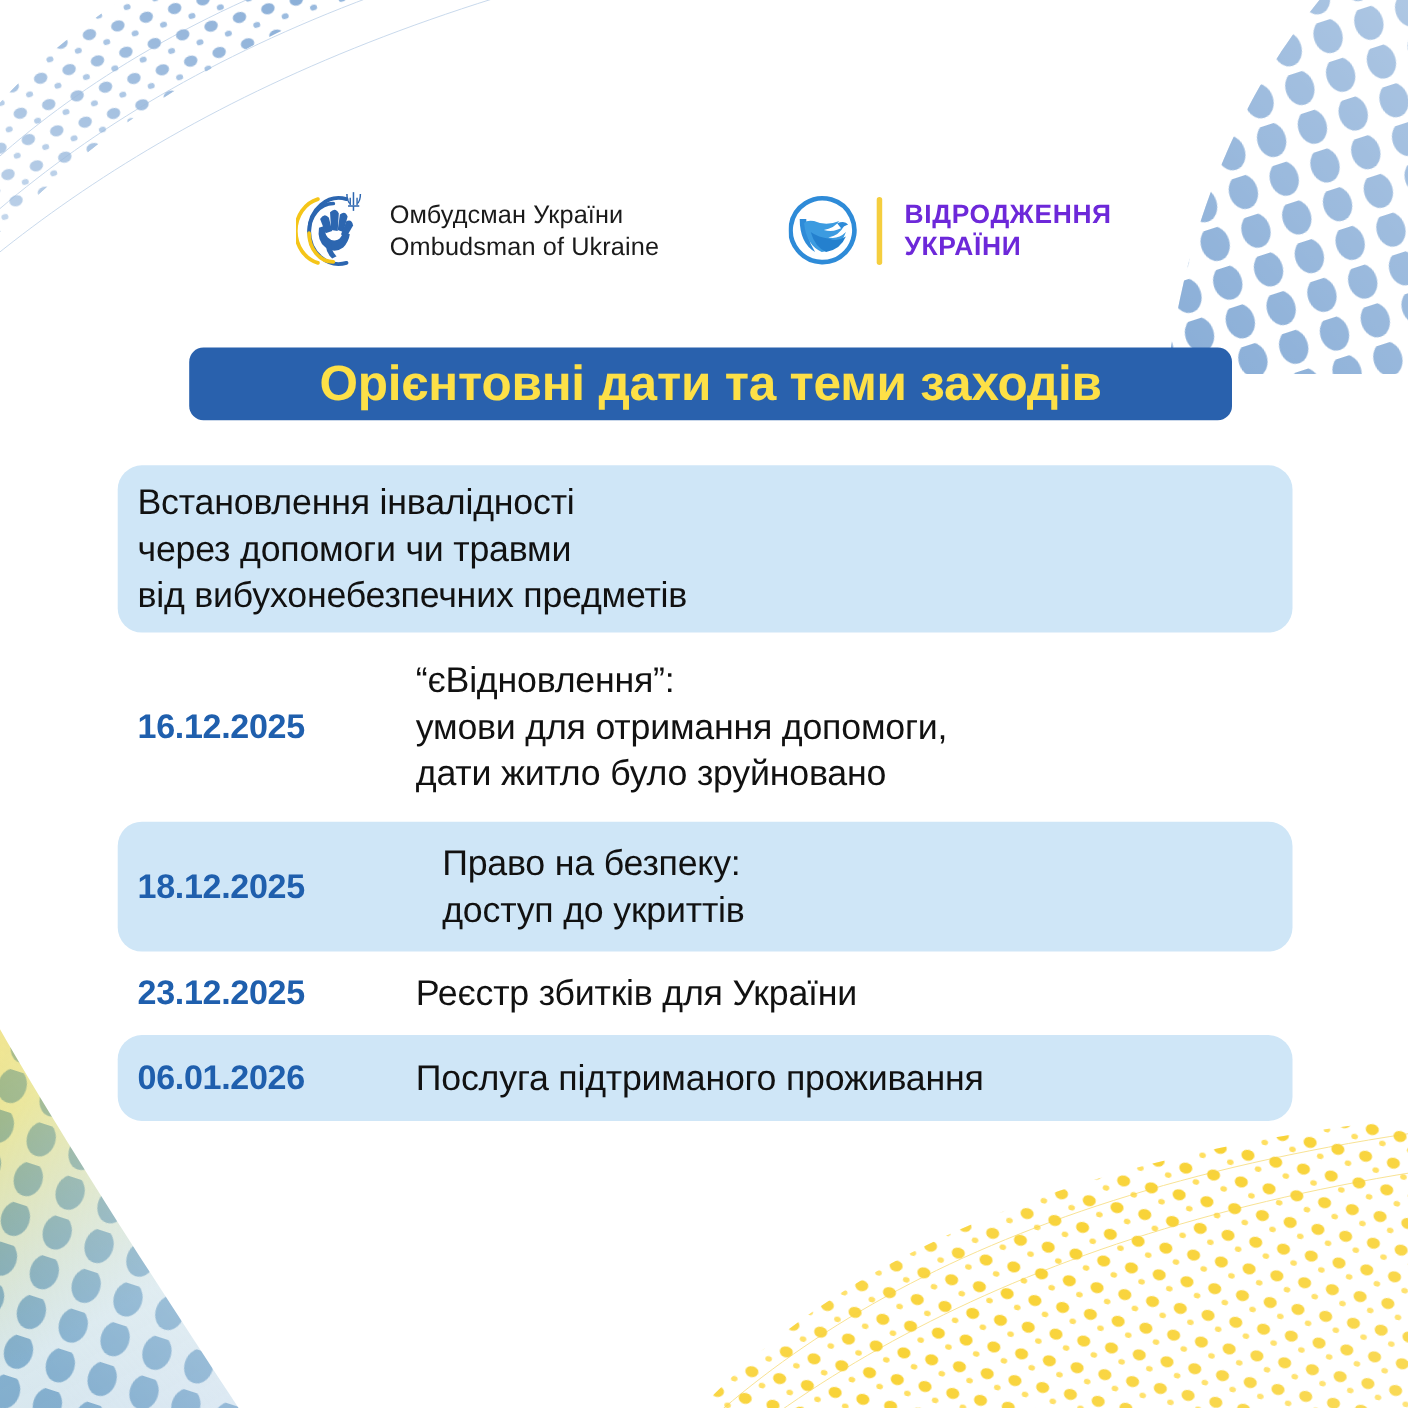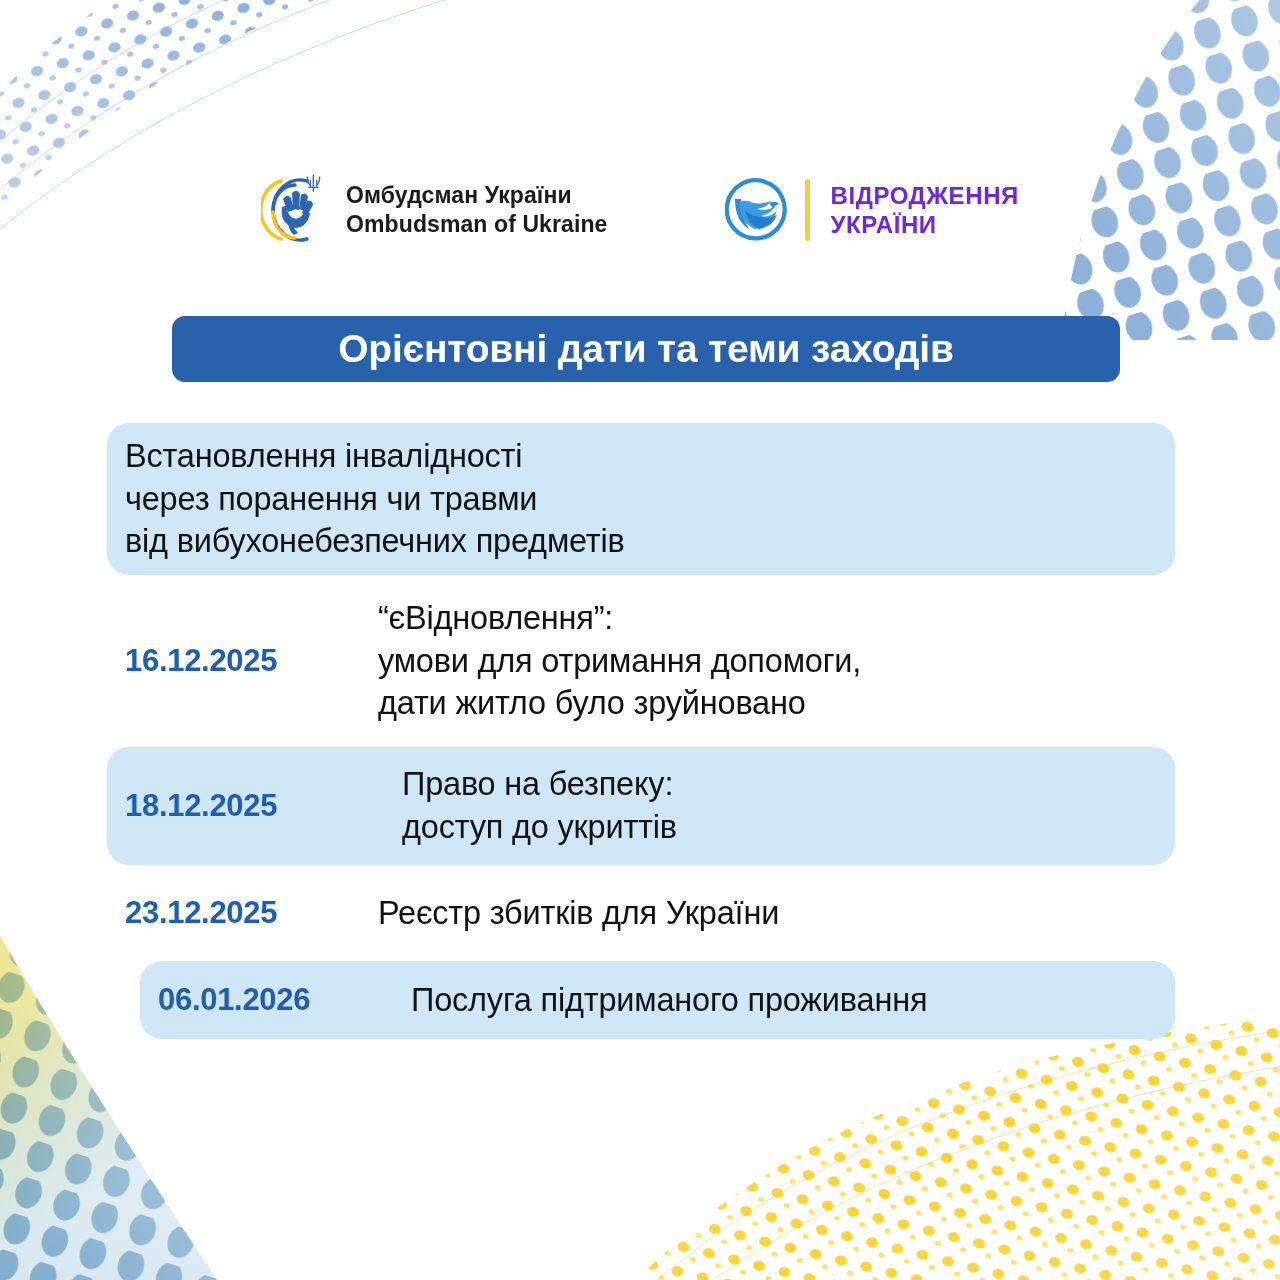--- a/index.html
+++ b/index.html
@@ -33,21 +33,21 @@
     top: 160px;
     height: 100px;
     display: flex;
     align-items: center;
     justify-content: center;
     gap: 118px;
   }
   .logo-block { display: flex; align-items: center; }
   .ombuds-mark { width: 72px; height: 78px; margin-right: 13px; }
   .ombuds-text {
-    font-weight: bold;
+    font-weight: normal;
     color: #1a1a1a;
     line-height: 1.28;
     letter-spacing: .1px;
   }
   .ombuds-text .l1 { font-size: 23px; }
   .ombuds-text .l2 { font-size: 23px; }
 
   .vidro-mark { width: 66px; height: 66px; margin-right: 14px; }
   .vidro-divider {
     width: 5px;
@@ -71,22 +71,22 @@
     top: 316px;
     width: 948px;
     height: 66px;
     background: #2961AD;
     border-radius: 13px;
     display: flex;
     align-items: center;
     justify-content: center;
   }
   #title-banner .title-text {
-    color: #ffffff;
-    font-size: 39px;
+    color: #fde047;
+    font-size: 45px;
     font-weight: bold;
     letter-spacing: -0.2px;
     white-space: nowrap;
   }
 
   
   #schedule {
     position: absolute;
     left: 107px;
     top: 423px;
@@ -115,22 +115,22 @@
     color: #111111;
     font-size: 32.5px;
     line-height: 1.32;
     white-space: pre-line;
     letter-spacing: -0.2px;
   }
 
   #row-0 { height: 152px; }
   #row-1 { height: 172px; }
   #row-2 { height: 118px; gap: 24px; }
-  #row-3 { height: 96px;  }
-  #row-4 { height: 78px; margin-left: 33px;  }
+  #row-3 { height: 76px;  }
+  #row-4 { height: 78px;  }
 </style>
 </head>
 <body>
 
 <div id="page">
 
   <svg class="deco" id="deco-top-left" viewBox="0 0 760 430" preserveAspectRatio="none">
     <defs>
       <clipPath id="clipTL">
         <path d="M -20 430 C 120 250 340 110 780 30 L 780 -40 C 300 10 60 170 -20 330 Z"></path>
@@ -277,21 +277,21 @@
   </div>
 
   <div id="title-banner">
     <span class="title-text">Орієнтовні дати та теми заходів</span>
   </div>
 
   <div id="schedule">
 
     <div class="row shaded" id="row-0">
       <div class="topic">Встановлення інвалідності
-через поранення чи травми
+через допомоги чи травми
 від вибухонебезпечних предметів</div>
     </div>
 
     <div class="row plain" id="row-1">
       <div class="date">16.12.2025</div>
       <div class="topic">“єВідновлення”:
 умови для отримання допомоги,
 дати житло було зруйновано</div>
     </div>
 

